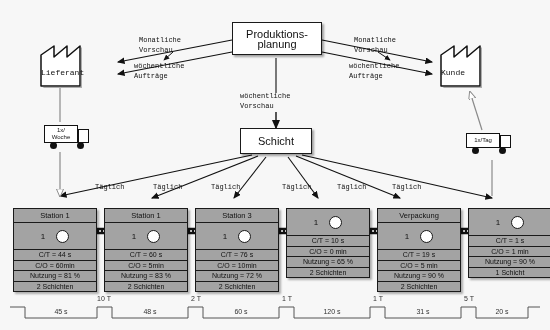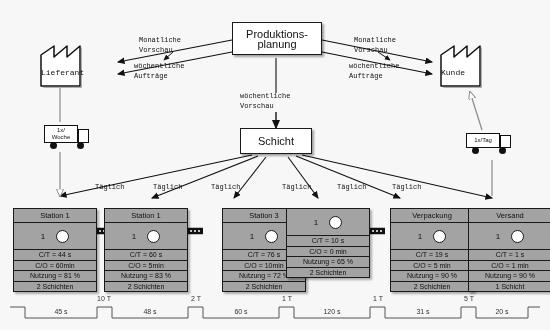--- a/index.html
+++ b/index.html
@@ -278,21 +278,21 @@
     <div class="st-body">
       <span class="st-count">1</span>
       <span class="st-op"></span>
     </div>
     <div class="st-row">C/T = 60 s</div>
     <div class="st-row">C/O = 5min</div>
     <div class="st-row">Nutzung = 83 %</div>
     <div class="st-row last">2 Schichten</div>
   </div>
 
-  <div class="station" style="left:195px;top:208px;margin-left:27px;">
+  <div class="station" style="left:195px;top:208px;">
     <div class="st-title">Station 3</div>
     <div class="st-body">
       <span class="st-count">1</span>
       <span class="st-op"></span>
     </div>
     <div class="st-row">C/T = 76 s</div>
     <div class="st-row">C/O = 10min</div>
     <div class="st-row">Nutzung = 72 %</div>
     <div class="st-row last">2 Schichten</div>
   </div>
@@ -301,34 +301,33 @@
     <div class="st-body">
       <span class="st-count">1</span>
       <span class="st-op"></span>
     </div>
     <div class="st-row">C/T = 10 s</div>
     <div class="st-row">C/O = 0 min</div>
     <div class="st-row">Nutzung = 65 %</div>
     <div class="st-row last">2 Schichten</div>
   </div>
 
-  <div class="station" style="left:377px;top:208px;margin-left:13px;">
+  <div class="station" style="left:377px;top:208px;">
     <div class="st-title">Verpackung</div>
     <div class="st-body">
       <span class="st-count">1</span>
       <span class="st-op"></span>
     </div>
     <div class="st-row">C/T = 19 s</div>
     <div class="st-row">C/O = 5 min</div>
     <div class="st-row">Nutzung = 90 %</div>
     <div class="st-row last">2 Schichten</div>
   </div>
 
   <div class="station" style="left:468px;top:208px;">
-    <div class="st-title">Versand</div>
     <div class="st-body">
       <span class="st-count">1</span>
       <span class="st-op"></span>
     </div>
     <div class="st-row">C/T = 1 s</div>
     <div class="st-row">C/O = 1 min</div>
     <div class="st-row">Nutzung = 90 %</div>
     <div class="st-row last">1 Schicht</div>
   </div>
 

